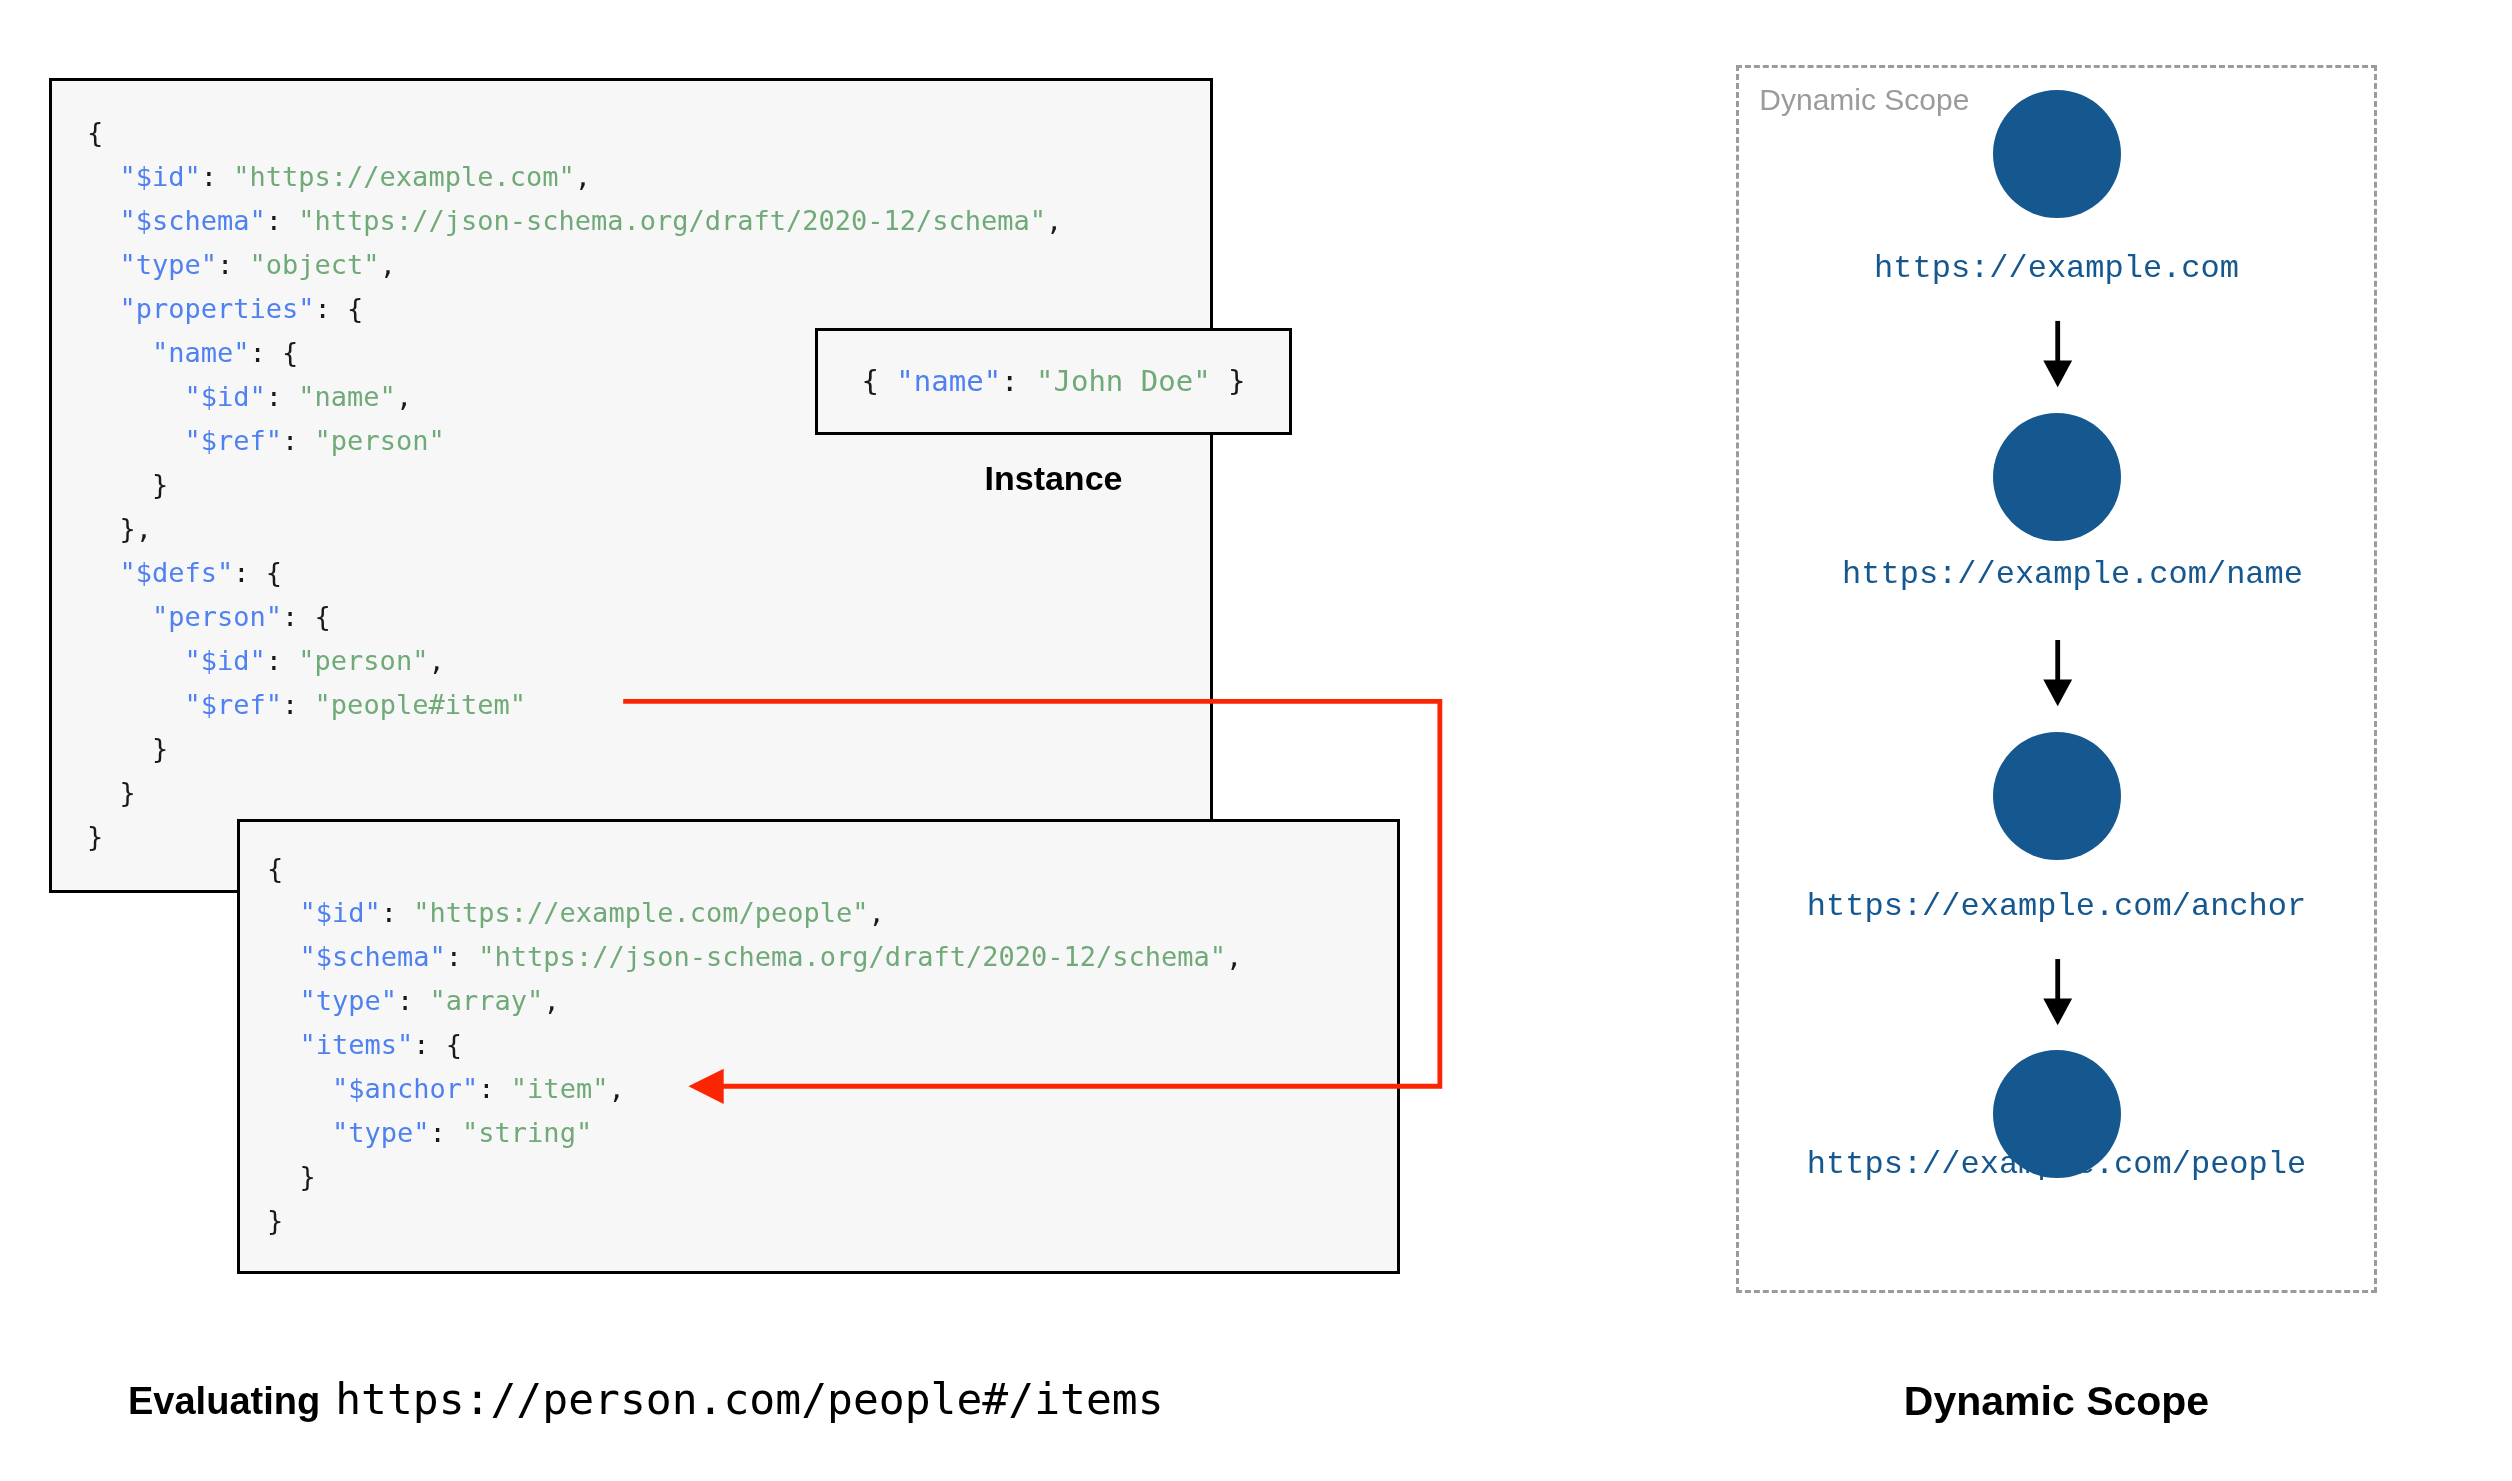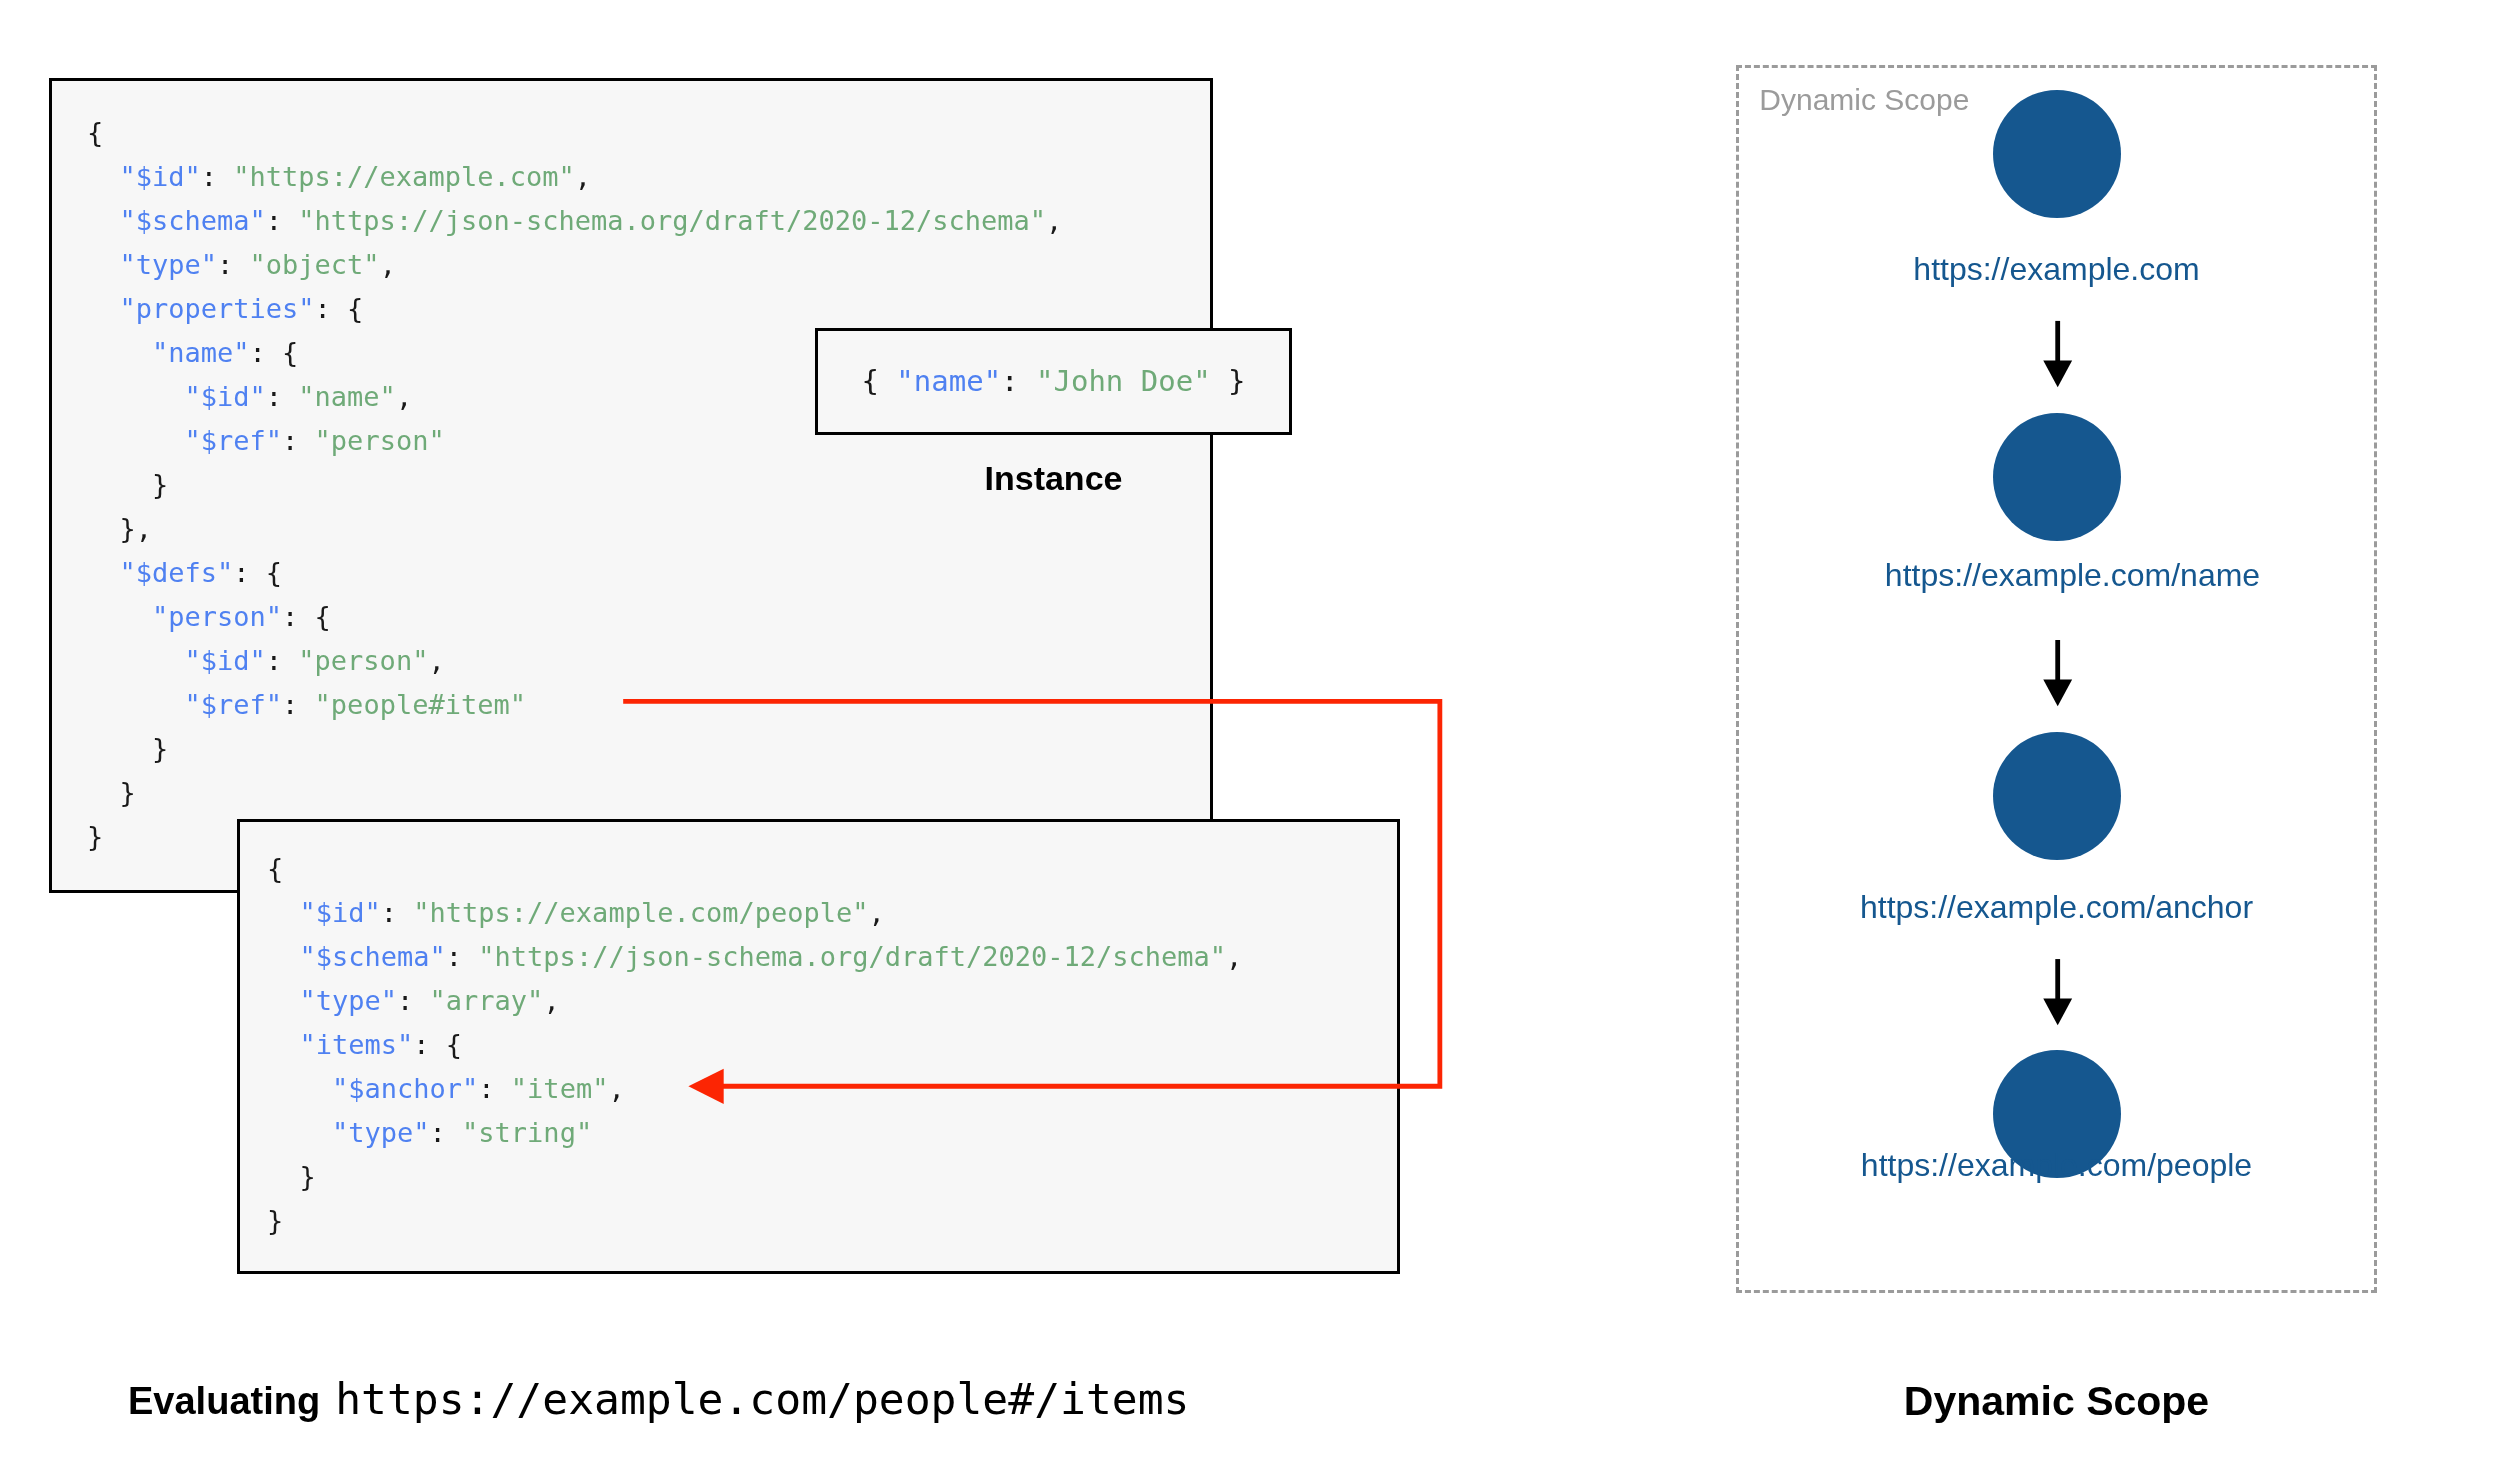--- a/index.html
+++ b/index.html
@@ -94,21 +94,21 @@
   }
   #circle-1 { top: 22.4px; }
   #circle-2 { top: 345px; }
   #circle-3 { top: 664px; }
   #circle-4 { top: 982px; }
   .scope-url {
     position: absolute;
     left: 0;
     width: 635px;
     text-align: center;
-    font-family: Liberation Sans, sans-serif;
+    font-family: Liberation Mono, monospace;
     font-size: 32px;
     line-height: 38px;
     color: #15578f;
   }
   #url-1 { top: 182px; }
   #url-2 { top: 488px; padding-left: 16px; }
   #url-3 { top: 820px; }
   #url-4 { top: 1078px; }
 
   #overlay {
@@ -210,18 +210,18 @@
     <line x1="3850" y1="600" x2="3850" y2="678" stroke="#000000" stroke-width="9"></line>
     <polygon points="3850,724 3823,674 3877,674" fill="#000000"></polygon>
     <line x1="3850" y1="1197" x2="3850" y2="1275" stroke="#000000" stroke-width="9"></line>
     <polygon points="3850,1321 3823,1271 3877,1271" fill="#000000"></polygon>
     <line x1="3850" y1="1794" x2="3850" y2="1872" stroke="#000000" stroke-width="9"></line>
     <polygon points="3850,1918 3823,1868 3877,1868" fill="#000000"></polygon>
   </svg>
 
   <div id="caption-left">
     <span class="cap-bold">Evaluating</span>
-    <span class="cap-mono">https://example.com/people#/items</span>
+    <span class="cap-mono">https://person.com/people#/items</span>
   </div>
   <div id="caption-right">Dynamic Scope</div>
 
 </div>
 
 
 </body></html>

